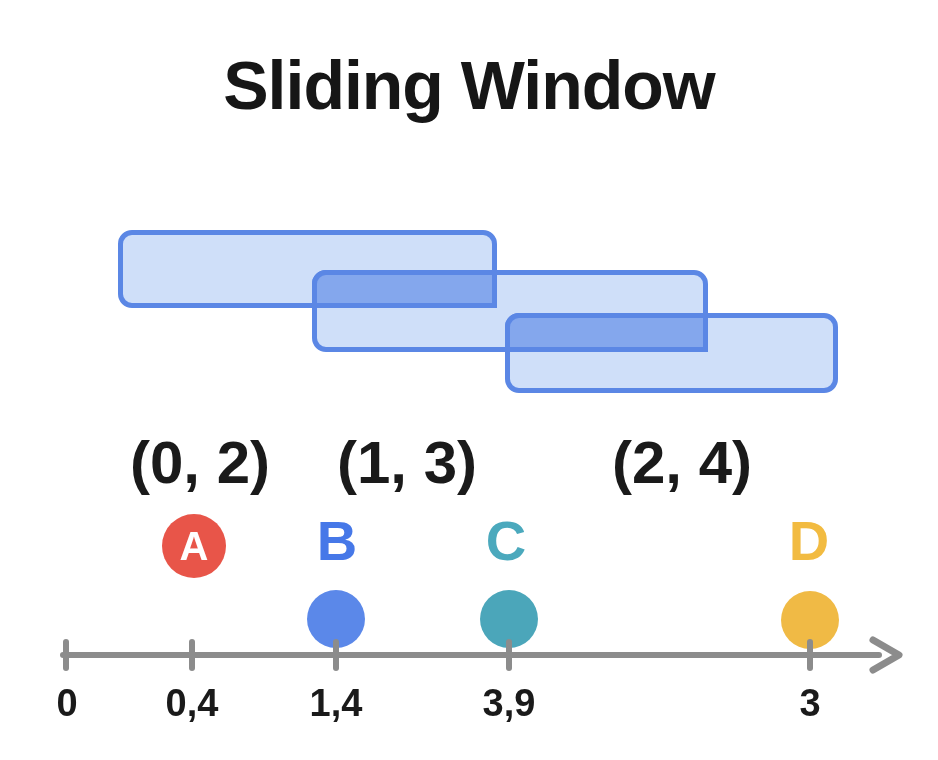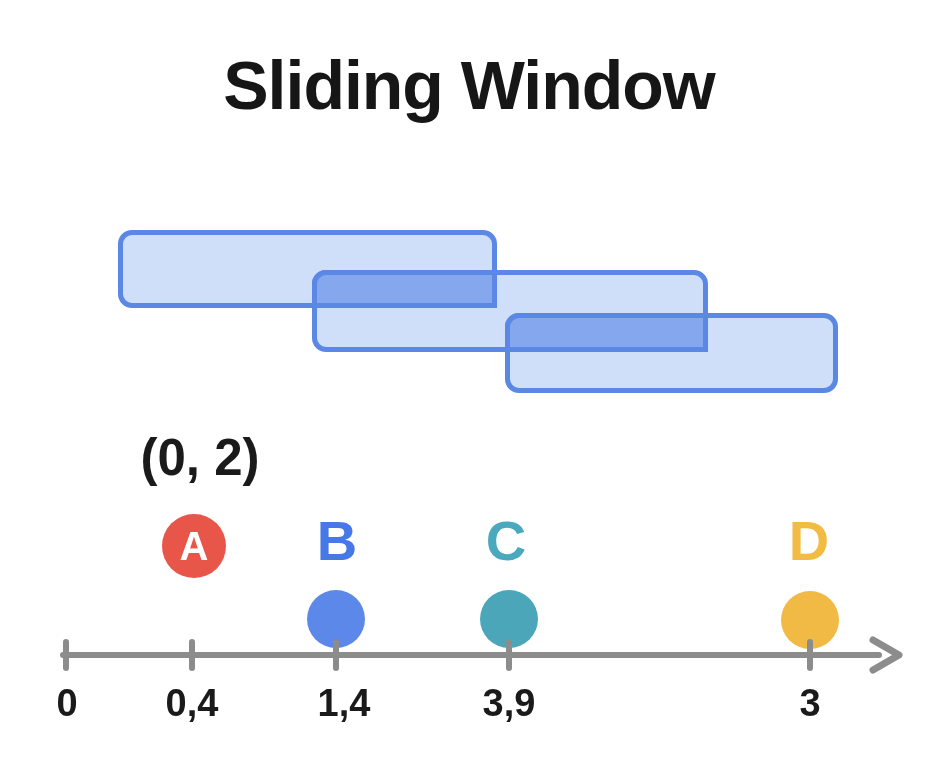--- a/index.html
+++ b/index.html
@@ -37,21 +37,21 @@
     border-radius: 14px 0 0 0;
     box-sizing: border-box;
   }
   .ovl12 { left: 312px; top: 270px; width: 185px; height: 38px; }
   .ovl23 { left: 505px; top: 313px; width: 203px; height: 39px; }
 
   
   .wlabel {
     position: absolute; top: 428px;
     transform: translateX(-50%);
-    font-size: 51px; font-weight: 700; color: #1a1a1a;
+    font-size: 60px; font-weight: 700; color: #1a1a1a;
     white-space: nowrap;
   }
 
   
   .letter {
     position: absolute; top: 508px;
     transform: translateX(-50%);
     font-size: 56px; font-weight: 700;
     white-space: nowrap;
   }
@@ -102,20 +102,22 @@
 
   <h1 class="title">Sliding Window</h1>
 
   <div class="win win1"></div>
   <div class="win win2"></div>
   <div class="win win3"></div>
   <div class="ovl ovl12"></div>
   <div class="ovl ovl23"></div>
 
   <div class="wlabel" style="left:200px">(0, 2)</div>
+  <div class="wlabel" style="left:407px">(1, 3)</div>
+  <div class="wlabel" style="left:682px">(2, 4)</div>
 
   <div class="a-circle">
     <span>A</span>
   </div>
   <div class="letter letterB">B</div>
   <div class="letter letterC">C</div>
   <div class="letter letterD">D</div>
 
   <div class="dot dotB"></div>
   <div class="dot dotC"></div>
@@ -127,17 +129,17 @@
   </svg>
 
   <div class="tick" style="left:66px"></div>
   <div class="tick" style="left:192px"></div>
   <div class="tick" style="left:336px"></div>
   <div class="tick" style="left:509px"></div>
   <div class="tick" style="left:810px"></div>
 
   <div class="ticklabel" style="left:67px">0</div>
   <div class="ticklabel" style="left:192px">0,4</div>
-  <div class="ticklabel" style="left:344px">1,4</div>
+  <div class="ticklabel" style="left:336px">1,4</div>
   <div class="ticklabel" style="left:509px">3,9</div>
   <div class="ticklabel" style="left:810px">3</div>
 
 </div>
 
 </body></html>

